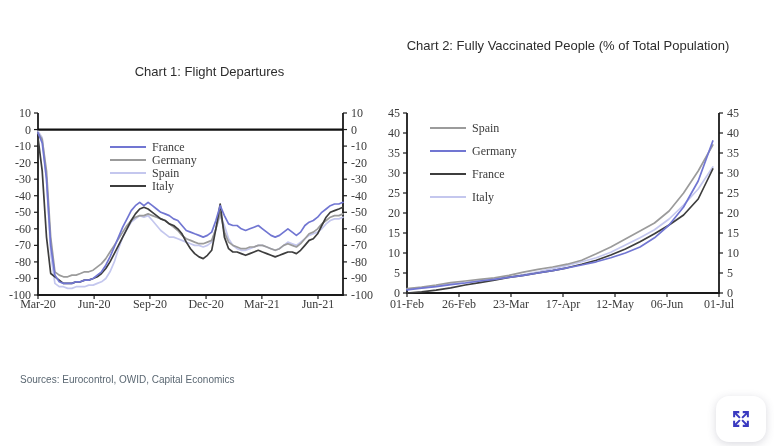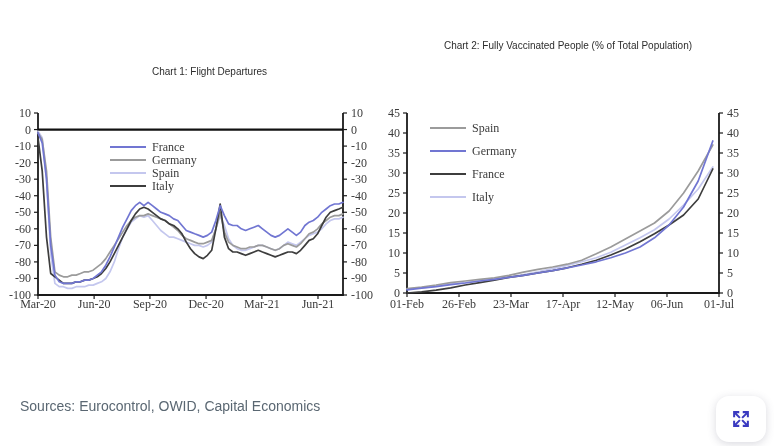--- a/index.html
+++ b/index.html
@@ -1,25 +1,25 @@
 <!DOCTYPE html>
 <html><head>
 <meta charset="utf-8">
 <style>
   html,body{margin:0;padding:0;background:#ffffff;}
   .page{position:relative;width:774px;height:446px;background:#ffffff;overflow:hidden;
         font-family:"Liberation Sans",sans-serif;}
-  .chart-title{position:absolute;text-align:center;font-size:10px;line-height:29px;
+  .chart-title{position:absolute;text-align:center;font-size:13px;line-height:29px;
         color:#2d2d2d;font-family:"Liberation Sans",sans-serif;}
   #title-1{left:16px;top:57px;width:387px;}
   #title-2{left:396px;top:31px;width:344px;}
   .chart-svg{position:absolute;top:100px;width:387px;height:218px;}
   #chart-svg-0{left:0;}
   #chart-svg-1{left:387px;}
-  .sources{position:absolute;left:20px;top:374px;font-size:14px;color:#5a6772;margin-top:24px;}
+  .sources{position:absolute;left:20px;top:374px;font-size:10px;color:#5a6772;}
   .expand-btn{position:absolute;left:716px;top:396px;width:50px;height:46px;border:none;
         background:#ffffff;border-radius:13px;box-shadow:0 2px 8px rgba(80,80,110,0.22);
         display:flex;align-items:center;justify-content:center;cursor:pointer;padding:0;}
   .expand-btn svg{display:block;}
   svg text{font-family:"Liberation Serif","DejaVu Serif",serif;fill:#3b3b3b;}
 </style>
 </head>
 <body>
 
 <div class="page">

